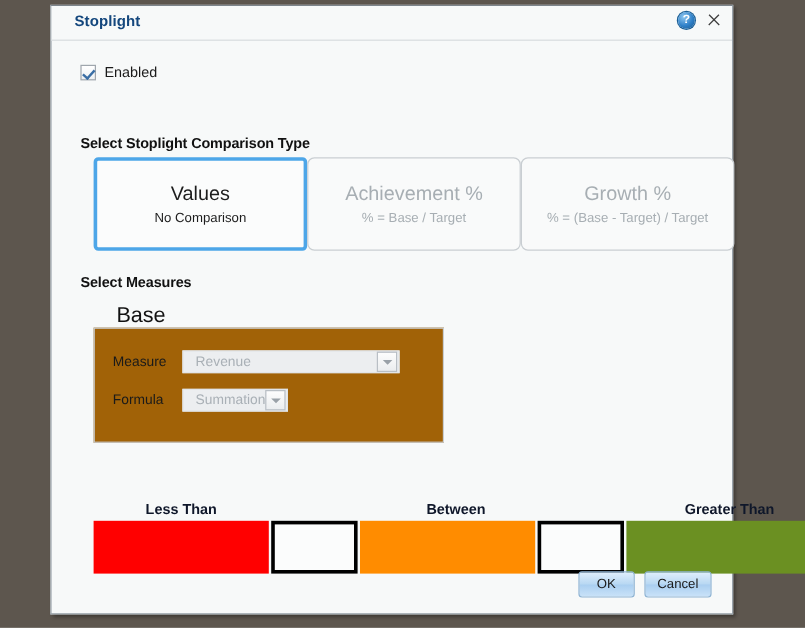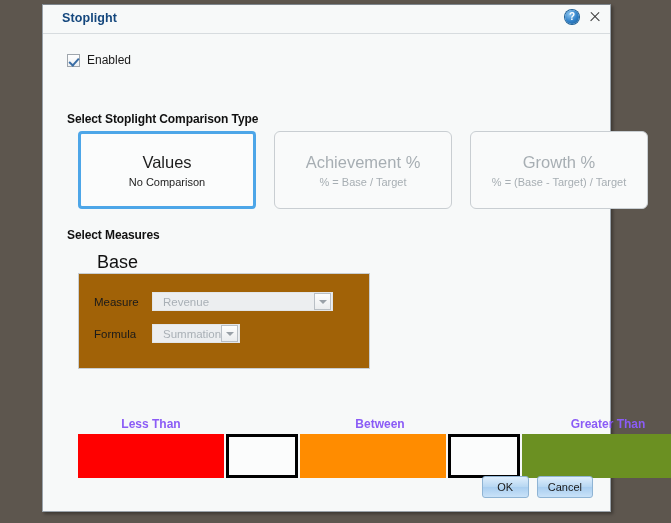--- a/index.html
+++ b/index.html
@@ -138,21 +138,20 @@
   #heading-comparison { left: 24px; top: 78px; }
   #heading-measures   { left: 24px; top: 194px; }
   #heading-threshold  { left: 24px; top: 362px; }
 
   
   #comparison-cards {
     position: absolute;
     left: 35px;
     top: 97px;
     display: flex;
-    gap: 18px;
   }
   .card {
     width: 178px;
     height: 78px;
     box-sizing: border-box;
     border: 1px solid #c9ced2;
     border-radius: 6px;
     background: #f9fafa;
     display: flex;
     flex-direction: column;
@@ -251,21 +250,21 @@
     position: absolute;
     left: 35px;
     top: 383px;
     width: 605px;
     height: 16px;
   }
   .threshold-label {
     position: absolute;
     font-size: 12px;
     font-weight: bold;
-    color: #8b5cf6;
+    color: #0f172a;
     transform: translateX(-50%);
     white-space: nowrap;
   }
   #threshold-bars {
     position: absolute;
     left: 35px;
     top: 400px;
     display: flex;
     align-items: stretch;
     height: 44px;

